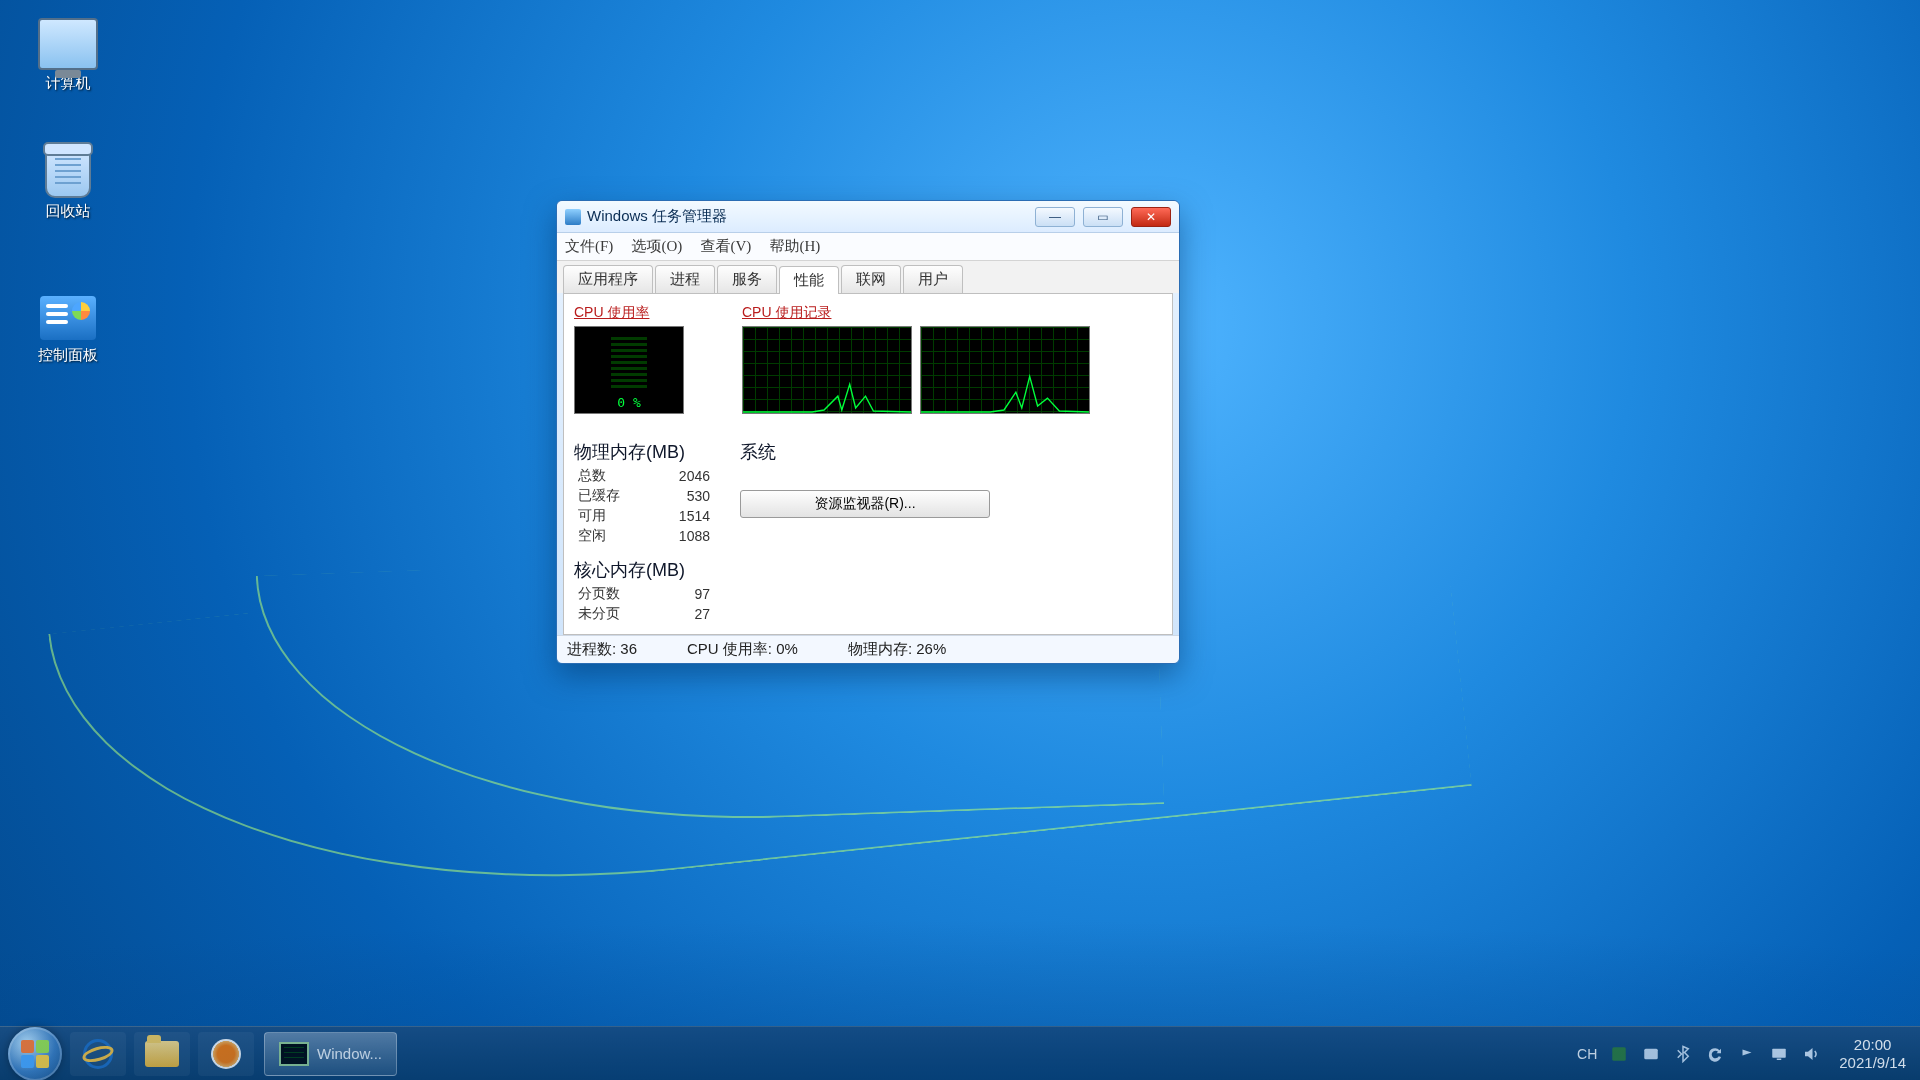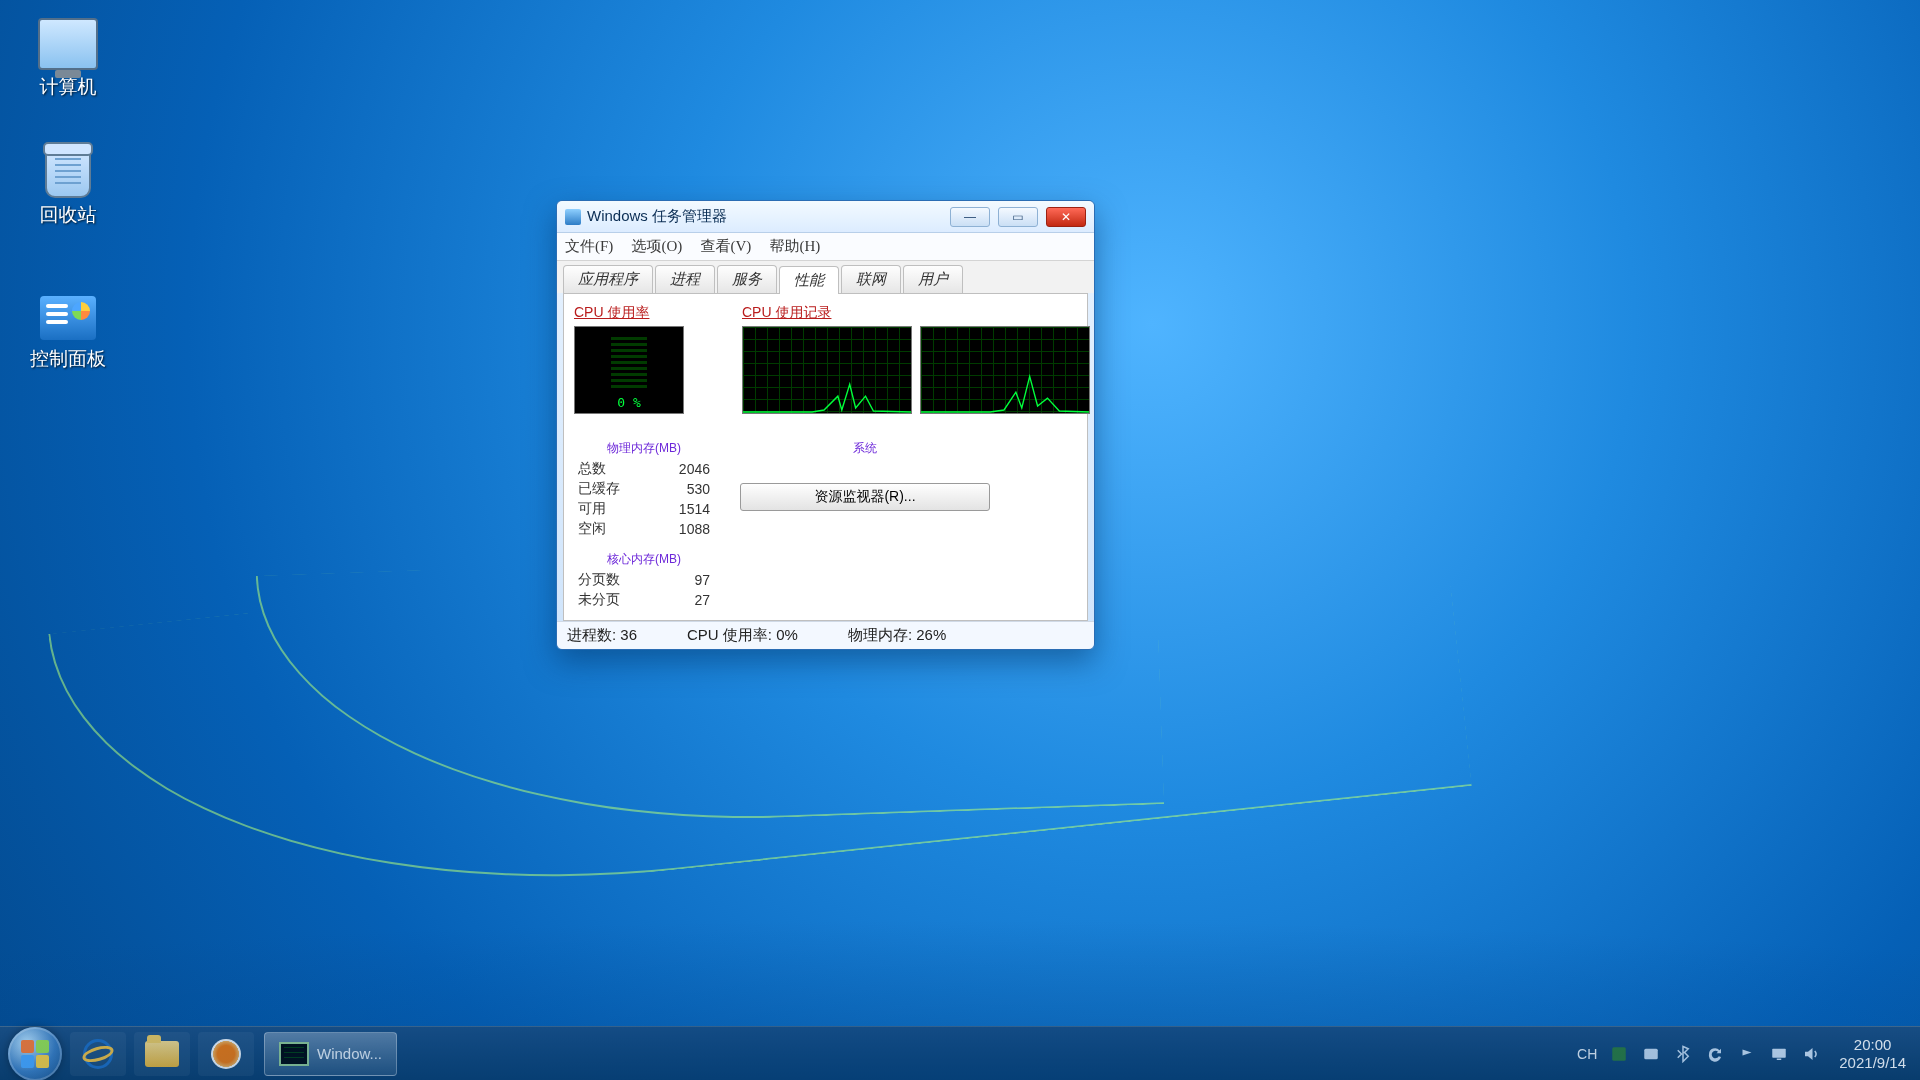--- a/index.html
+++ b/index.html
@@ -20,21 +20,21 @@
 .grass.g1 { left:60px; bottom:220px; width:1400px; height:300px; transform:rotate(-6deg);}
 .grass.g2 { left:260px; bottom:260px; width:900px; height:260px; transform:rotate(-2deg);}
 .leaf { position:absolute; width:22px; height:22px;
   background:linear-gradient(135deg,#c8ff5a,#6fc400); border-radius:60% 0 60% 0;
   box-shadow:0 0 6px rgba(0,0,0,.2);}
 .leaf.l1 { left:912px; bottom:470px; transform:rotate(20deg);}
 .leaf.l2 { left:928px; bottom:458px; transform:rotate(-40deg) scale(.8);}
 .leaf.l3 { left:906px; bottom:446px; transform:rotate(60deg) scale(.7);}
 
 
-.dicon { position:absolute; width:100px; text-align:center; color:#fff; font-size:19px;
+.dicon { position:absolute; width:100px; text-align:center; color:#fff; font-size:15px;
   text-shadow:1px 1px 2px rgba(0,0,0,.8); cursor:pointer;}
 .dicon .glyph { width:60px; height:52px; margin:0 auto 4px;}
 .monitor { background:linear-gradient(#cfe8ff,#8ac2f0); border:2px solid #536f8a; border-radius:4px; position:relative;}
 .monitor::after { content:""; position:absolute; left:50%; bottom:-10px; transform:translateX(-50%);
   width:26px; height:8px; background:#7a8997; border-radius:2px;}
 .bin { width:46px; height:50px; margin:0 auto 4px; position:relative;
   background:linear-gradient(#d0e6ff,#9cc8f0); border:2px solid #5f7c96; border-radius:6px 6px 10px 10px;}
 .bin::before{content:"";position:absolute;top:-8px;left:-4px;right:-4px;height:10px;
   background:#cfe5ff;border:2px solid #5f7c96;border-radius:5px;}
 .bin::after{content:"";position:absolute;inset:8px 8px 10px;background:repeating-linear-gradient(#6ea1d1 0 2px,transparent 2px 6px);}
@@ -59,59 +59,59 @@
 .tb-btn{width:56px;height:44px;margin-left:8px;border-radius:4px;display:flex;align-items:center;justify-content:center;
   cursor:pointer;background:rgba(255,255,255,.06);}
 .tb-task{height:44px;margin-left:10px;padding:0 14px;border-radius:4px;display:flex;align-items:center;gap:8px;
   background:linear-gradient(rgba(255,255,255,.35),rgba(255,255,255,.12));border:1px solid rgba(255,255,255,.4);
   color:#fff;font-size:15px;cursor:pointer;}
 #tray{margin-left:auto;display:flex;align-items:center;gap:12px;font-size:14px;}
 #tray .tray-ico{width:20px;height:20px;display:flex;align-items:center;justify-content:center;cursor:pointer;}
 #clock{ text-align:center; line-height:1.15; font-size:15px; padding:0 6px;}
 
 
-#tm { position:absolute; left:556px; top:200px; width:539px;
+#tm { position:absolute; left:556px; top:200px; width:624px;
   border:1px solid #2a6db4; border-radius:6px;
   background:linear-gradient(#e8f3ff,#cfe4fb);
   box-shadow:0 12px 30px rgba(0,50,100,.5);}
 #titlebar{height:32px;display:flex;align-items:center;padding:0 8px;
   background:linear-gradient(#f3faff,#dcecff); border-bottom:1px solid #b8cfe9; border-radius:6px 6px 0 0;}
 #titlebar .ico{width:16px;height:16px;margin-right:6px;
   background:linear-gradient(#8fd0ff,#2d7cc6);border-radius:2px;}
 #titlebar .ttl{font-size:15px;color:#0a2d54;}
 .wbtns{margin-left:auto;display:flex;gap:8px;}
 .wbtn{width:40px;height:20px;border-radius:3px;display:flex;align-items:center;justify-content:center;
   background:linear-gradient(#f4f9ff,#cadff5);border:1px solid #8eb1d4;font-size:12px;color:#2a4c74;cursor:pointer;}
 .wbtn.close{background:linear-gradient(#ff6a57,#c22912);color:#fff;border-color:#9c2212;}
 #menubar{padding:4px 8px;font-size:15px;color:#3a3a3a;background:#fafcff;border-bottom:1px solid #d4d4d4;}
 #menubar span{margin-right:14px;cursor:pointer;font-family:Liberation Serif, serif;}
 #tabs{display:flex;padding:4px 6px 0;background:#f2f2f2;}
 .tab{padding:4px 14px;font-size:15px;color:#333;border:1px solid #bfbfbf;border-bottom:none;
-  border-radius:4px 4px 0 0;margin-right:2px;background:linear-gradient(#fefefe,#e6e6e6);cursor:pointer;font-style:italic;}
+  border-radius:4px 4px 0 0;margin-right:2px;background:linear-gradient(#fefefe,#e6e6e6);cursor:pointer;}
 .tab.active{background:#fff;position:relative;top:1px;}
 #body{background:#fff;border:1px solid #bfbfbf;margin:0 6px;padding:10px;}
 .lblrow{font-size:14px;color:#b91c1c;margin-bottom:4px;text-decoration:underline;}
 .row{display:flex;gap:18px;}
 .gauge,.graph{background:#000;border:1px solid #777;position:relative;}
 .gauge{width:110px;height:88px;}
 .gauge .bars{position:absolute;left:50%;top:10px;bottom:24px;width:36px;transform:translateX(-50%);
   background:repeating-linear-gradient(#013b00 0 3px,transparent 3px 6px);}
 .gauge .bars.full::after{content:"";position:absolute;left:0;right:0;bottom:0;height:72%;
   background:repeating-linear-gradient(#00ff3b 0 3px,transparent 3px 6px);}
 .gauge .val{position:absolute;left:0;right:0;bottom:4px;text-align:center;color:#00ff3b;font:13px/1 Consolas,monospace;}
 .graph{height:88px;}
 .graph.small{width:170px;}
 .graph.wide{width:350px;}
 .grid{position:absolute;inset:0;
   background:linear-gradient(#003b00 1px,transparent 1px) 0 0/100% 12px,
              linear-gradient(90deg,#003b00 1px,transparent 1px) 0 0/12px 100%;}
 .trace{position:absolute;inset:0;}
 .trace polyline{fill:none;stroke:#00ff3b;stroke-width:1.4;}
 .memline{position:absolute;left:0;right:0;bottom:22px;height:0;border-top:2px solid #4aa0ff;}
-.secthdr{font-size:12px;color:#6d28d9;margin:12px 0 2px;text-align:center;}
+.secthdr{font-size:18px;color:#0f172a;margin:12px 0 2px;}
 .stats{display:flex;gap:26px;font-size:14px;color:#333;}
 .stats table{border-collapse:collapse;}
 .stats td{padding:1px 4px;}
 .stats td.r{text-align:right;min-width:90px;}
 .stats .col{border:1px solid #cfcfcf;border-radius:2px;padding:4px 8px 6px;}
 #rbtn{width:250px;margin-top:24px;padding:4px 0;font-size:14px;
   background:linear-gradient(#fefefe,#e3e3e3);border:1px solid #9a9a9a;border-radius:3px;cursor:pointer;}
 #statusbar{display:flex;gap:50px;padding:4px 10px;font-size:15px;color:#222;
   background:#f3f8ff;border-top:1px solid #cfd9e6;border-radius:0 0 6px 6px;}
 

